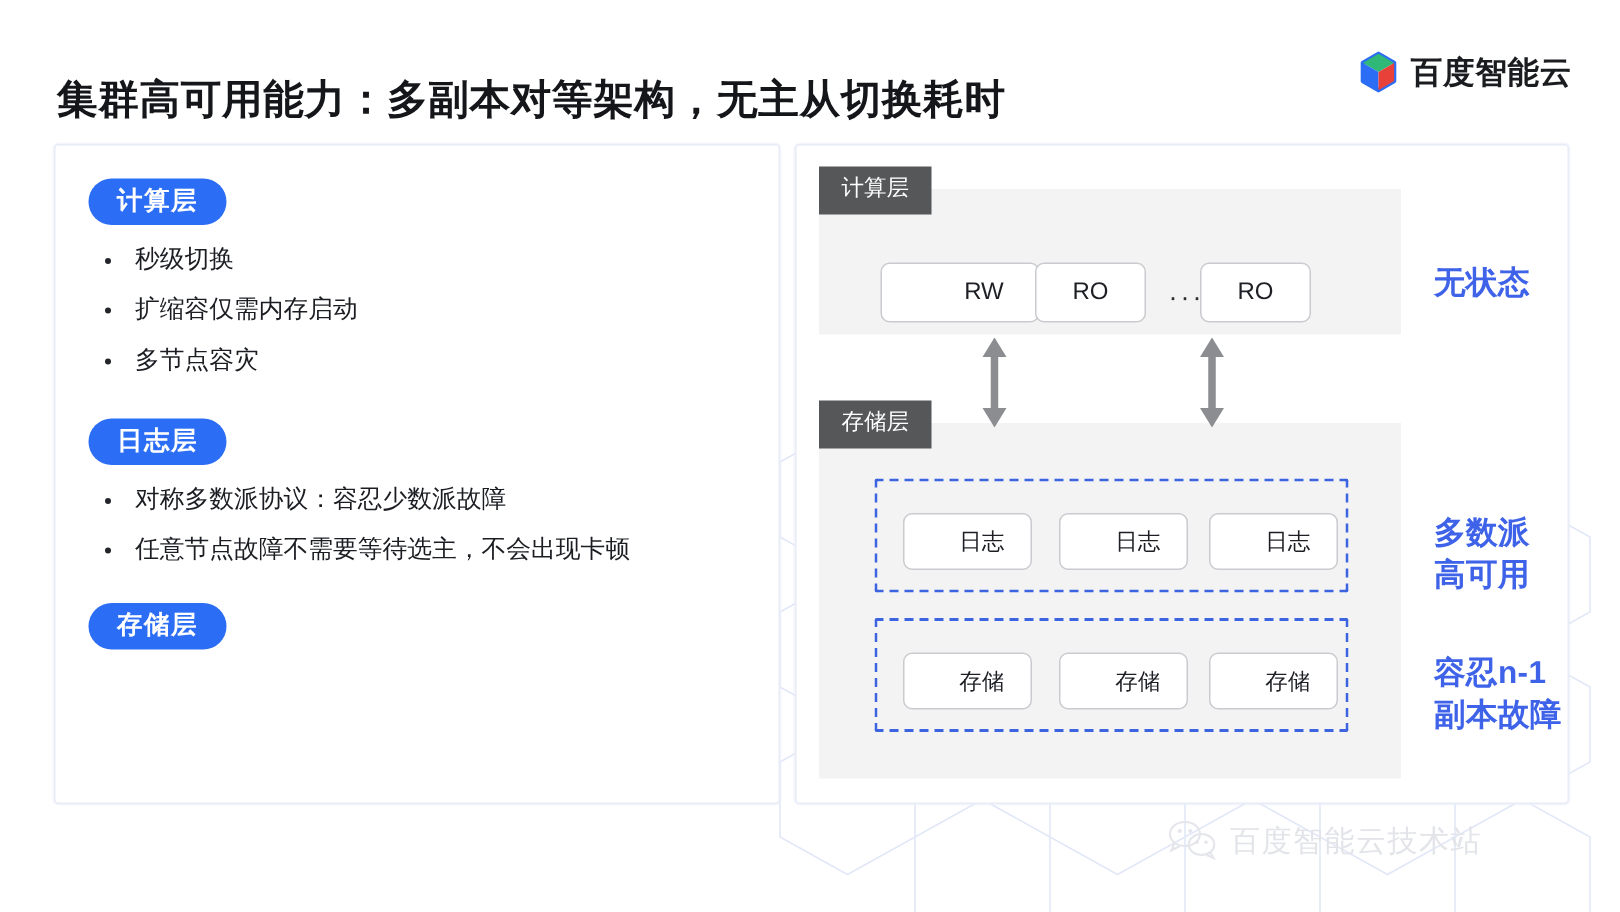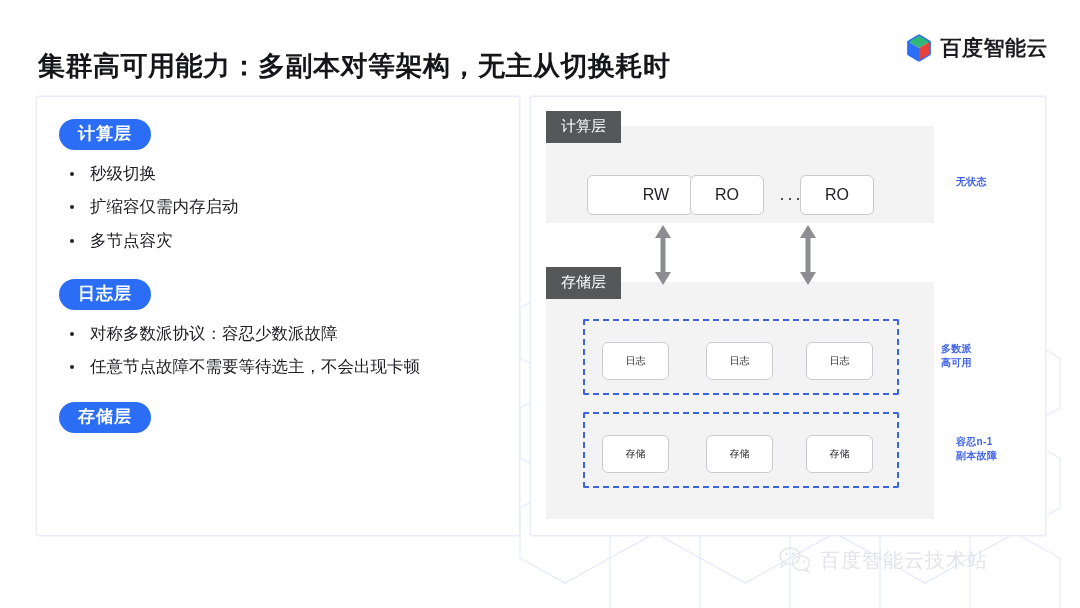--- a/index.html
+++ b/index.html
@@ -142,21 +142,21 @@
     background: #ffffff;
     border: 1px solid #c9cbcf;
     border-radius: 6px;
     display: flex;
     align-items: center;
     justify-content: center;
     font-size: 16px;
     color: #1d1f24;
     z-index: 5;
   }
-  .node-cn { font-size: 10px; }
+  .node-cn { font-size: 15px; padding-left: 19px; }
   .node-w  { width: 72px; height: 38px; }
 
   .ellipsis {
     position: absolute;
     font-size: 18px;
     letter-spacing: 2px;
     color: #2a2c31;
     z-index: 5;
     line-height: 1;
   }
@@ -166,21 +166,21 @@
     border: 2px dashed #3c63e0;
     border-radius: 2px;
     z-index: 4;
   }
 
   .arrow { position: absolute; z-index: 6; }
 
   .side-label {
     position: absolute;
     color: #3f63e8;
-    font-size: 10px;
+    font-size: 21px;
     font-weight: bold;
     line-height: 1.35;
     text-align: left;
     letter-spacing: .3px;
     z-index: 5;
     white-space: nowrap;
   }
 
   
   .watermark {
@@ -305,21 +305,21 @@
       <polygon points="12,60 20,47 4,47" fill="#8b8d91"></polygon>
     </svg>
 
     <div class="layer-box storage-box"></div>
     <div class="layer-tag tag-storage">存储层</div>
 
     <div class="dashed-group" style="left:52px; top:222px; width:312px; height:72px;"></div>
     <div class="node node-cn" style="left:71px; top:245px; width:65px; height:36px;">日志</div>
     <div class="node node-cn" style="left:175px; top:245px; width:65px; height:36px;">日志</div>
     <div class="node node-cn" style="left:275px; top:245px; width:65px; height:36px;">日志</div>
-    <div class="side-label" style="left:410px; top:245px;">
+    <div class="side-label" style="left:425px; top:245px;">
       <span>多数派</span><br>
       <span>高可用</span>
     </div>
 
     <div class="dashed-group" style="left:52px; top:315px; width:312px; height:72px;"></div>
     <div class="node node-cn" style="left:71px; top:338px; width:65px; height:36px;">存储</div>
     <div class="node node-cn" style="left:175px; top:338px; width:65px; height:36px;">存储</div>
     <div class="node node-cn" style="left:275px; top:338px; width:65px; height:36px;">存储</div>
     <div class="side-label" style="left:425px; top:338px;">
       <span>容忍n-1</span><br>

